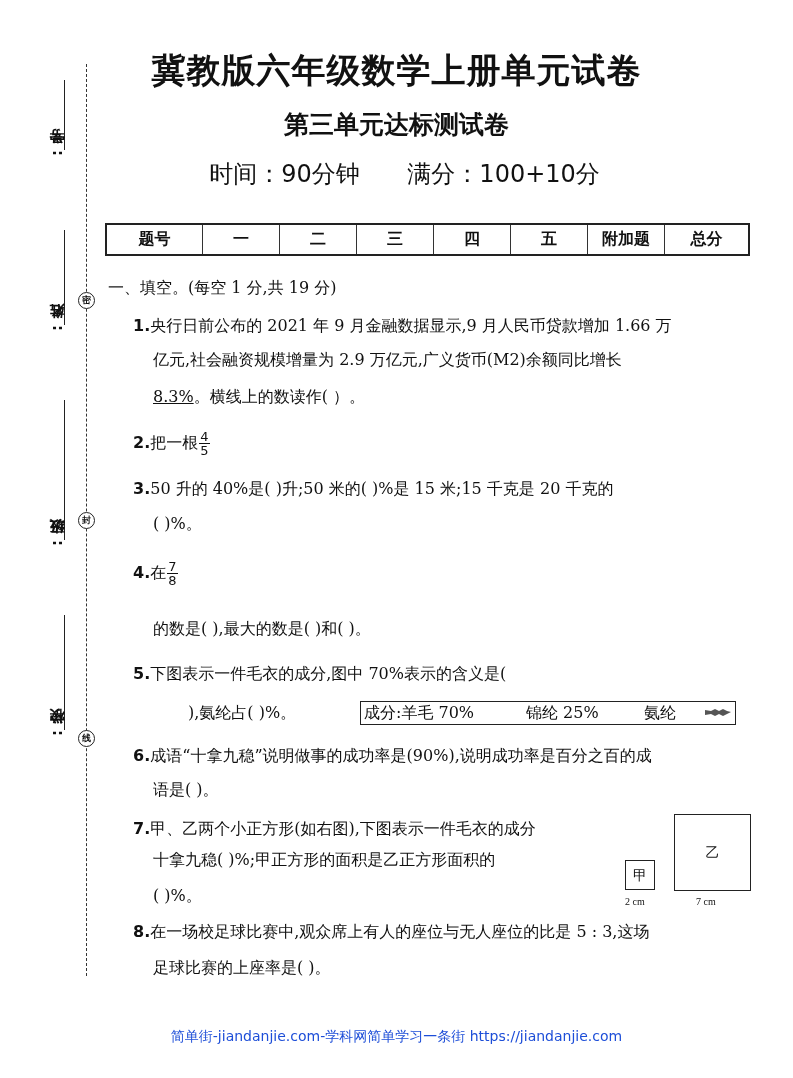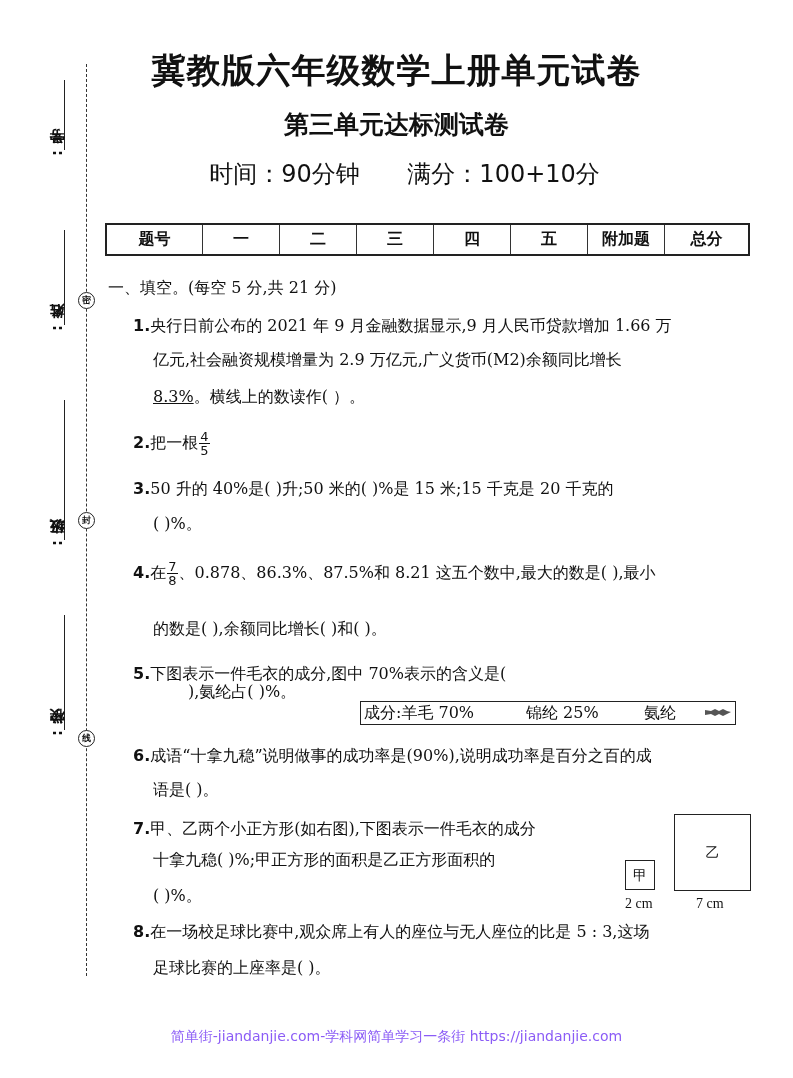--- a/index.html
+++ b/index.html
@@ -41,24 +41,24 @@
     .frac .top { display: block; border-bottom: 1px solid #111; padding: 0 1px; }
     .frac .bot { display: block; }
     .ul { text-decoration: underline; }
 
     .comp-box { position: absolute; left: 360px; top: 701px; width: 374px; height: 22px; border: 1.5px solid #222;
                 font-size: 16px; line-height: 22px; white-space: nowrap; }
     .comp-box span { position: absolute; top: 0; }
     .fish { position: absolute; left: 344px; top: 6px; width: 26px; height: 9px; }
 
     .sq { position: absolute; border: 1.5px solid #222; text-align: center; font-size: 14px; }
-    .sq-label { position: absolute; font-size: 14px; font-family: "Liberation Serif", serif; }
+    .sq-label { position: absolute; font-size: 10px; font-family: "Liberation Serif", serif; }
 
     .footer { left: 0; width: 793px; top: 1028px; text-align: center; font-family: "DejaVu Sans", sans-serif;
-              font-size: 14px; color: #8b5cf6; }
+              font-size: 14px; color: #1d4ed8; }
   </style>
 </head>
 <body>
 
 <div class="dash-line"></div>
 <div class="seal" style="top:292px">密</div>
 <div class="seal" style="top:512px">封</div>
 <div class="seal" style="top:730px">线</div>
 
 <div class="margin-rule" style="top:80px;height:70px"></div>
@@ -85,48 +85,48 @@
     <td style="width:76px">二</td>
     <td style="width:76px">三</td>
     <td style="width:76px">四</td>
     <td style="width:76px">五</td>
     <td style="width:76px">附加题</td>
     <td>总分</td>
   </tr>
 </tbody>
   </table>
 
-<div class="abs section">一、填空。(每空 5 分,共 21 分)</div>
+<div class="abs section">一、填空。(每空 1 分,共 19 分)</div>
 
 <div class="q" style="top:309px">
   <span class="num">1.</span><span>央行日前公布的 2021 年 9 月金融数据显示,9 月人民币贷款增加 1.66 万</span>
 </div>
 <div class="line" style="top:350px">亿元,社会融资规模增量为 2.9 万亿元,广义货币(M2)余额同比增长</div>
 <div class="line" style="top:387px">
   <span class="ul">8.3%</span><span>。横线上的数读作(                ）。</span>
 </div>
 
 <div class="q" style="top:426px">
   <span class="num">2.</span><span>把一根</span><span class="frac"><span class="top">4</span><span class="bot">5</span></span>
 </div>
 
 <div class="q" style="top:472px">
   <span class="num">3.</span><span>50 升的 40%是(      )升;50 米的(      )%是 15 米;15 千克是 20 千克的</span>
 </div>
 <div class="line" style="top:514px">(      )%。</div>
 
 <div class="q" style="top:556px">
-  <span class="num">4.</span><span>在</span><span class="frac"><span class="top">7</span><span class="bot">8</span></span><span>、0.878、86.3%、87.5%和 8.21 这五个数中,最大的数是(      ),最小</span>
+  <span class="num">4.</span><span>在</span><span class="frac"><span class="top">7</span><span class="bot">8</span></span>
 </div>
-<div class="line" style="top:619px">的数是(          ),余额同比增长(      )和(          )。</div>
+<div class="line" style="top:619px">的数是(          ),最大的数是(      )和(          )。</div>
 
 <div class="q" style="top:657px">
   <span class="num">5.</span><span>下图表示一件毛衣的成分,图中 70%表示的含义是(</span>
 </div>
-<div class="line" style="top:682px;left:188px">),氨纶占(      )%。</div>
+<div class="line" style="top:703px;left:188px">),氨纶占(      )%。</div>
 <div class="comp-box">
   <span style="left:3px">成分:羊毛 70%</span>
   <span style="left:165px">锦纶 25%</span>
   <span style="left:283px">氨纶</span>
   <svg class="fish" viewBox="0 0 26 9">
     <path d="M0 2 L6 3 L10 1 L14 3 L18 1 L22 3 L26 4 L22 6 L18 8 L14 6 L10 8 L6 6 L0 7 Z" fill="#555"></path>
   </svg>
 </div>
 
 <div class="q" style="top:739px">

